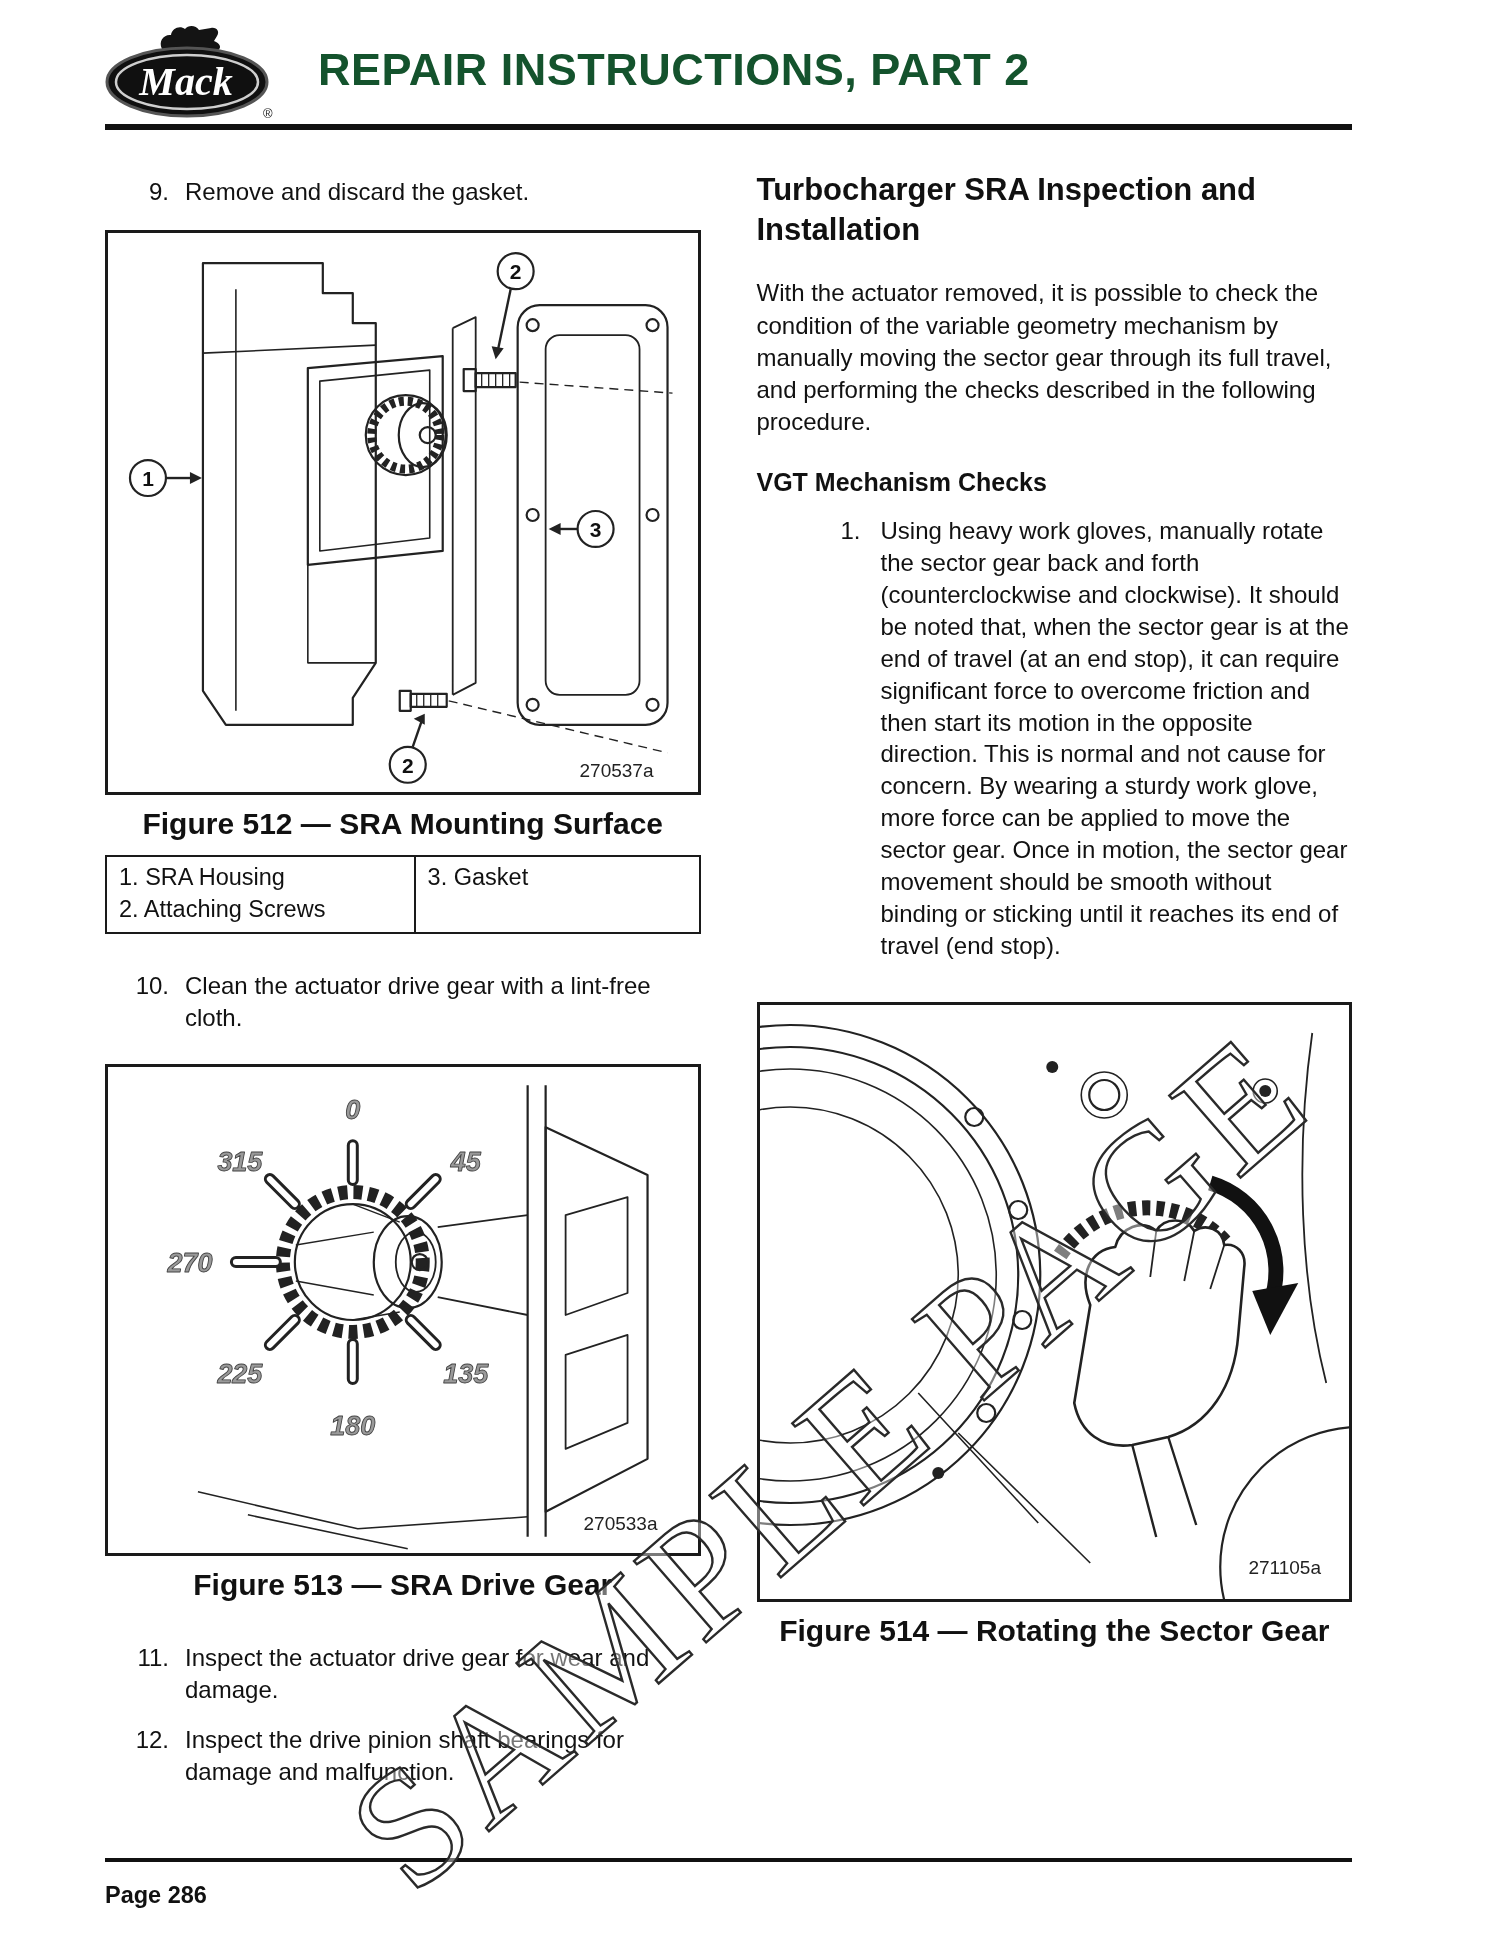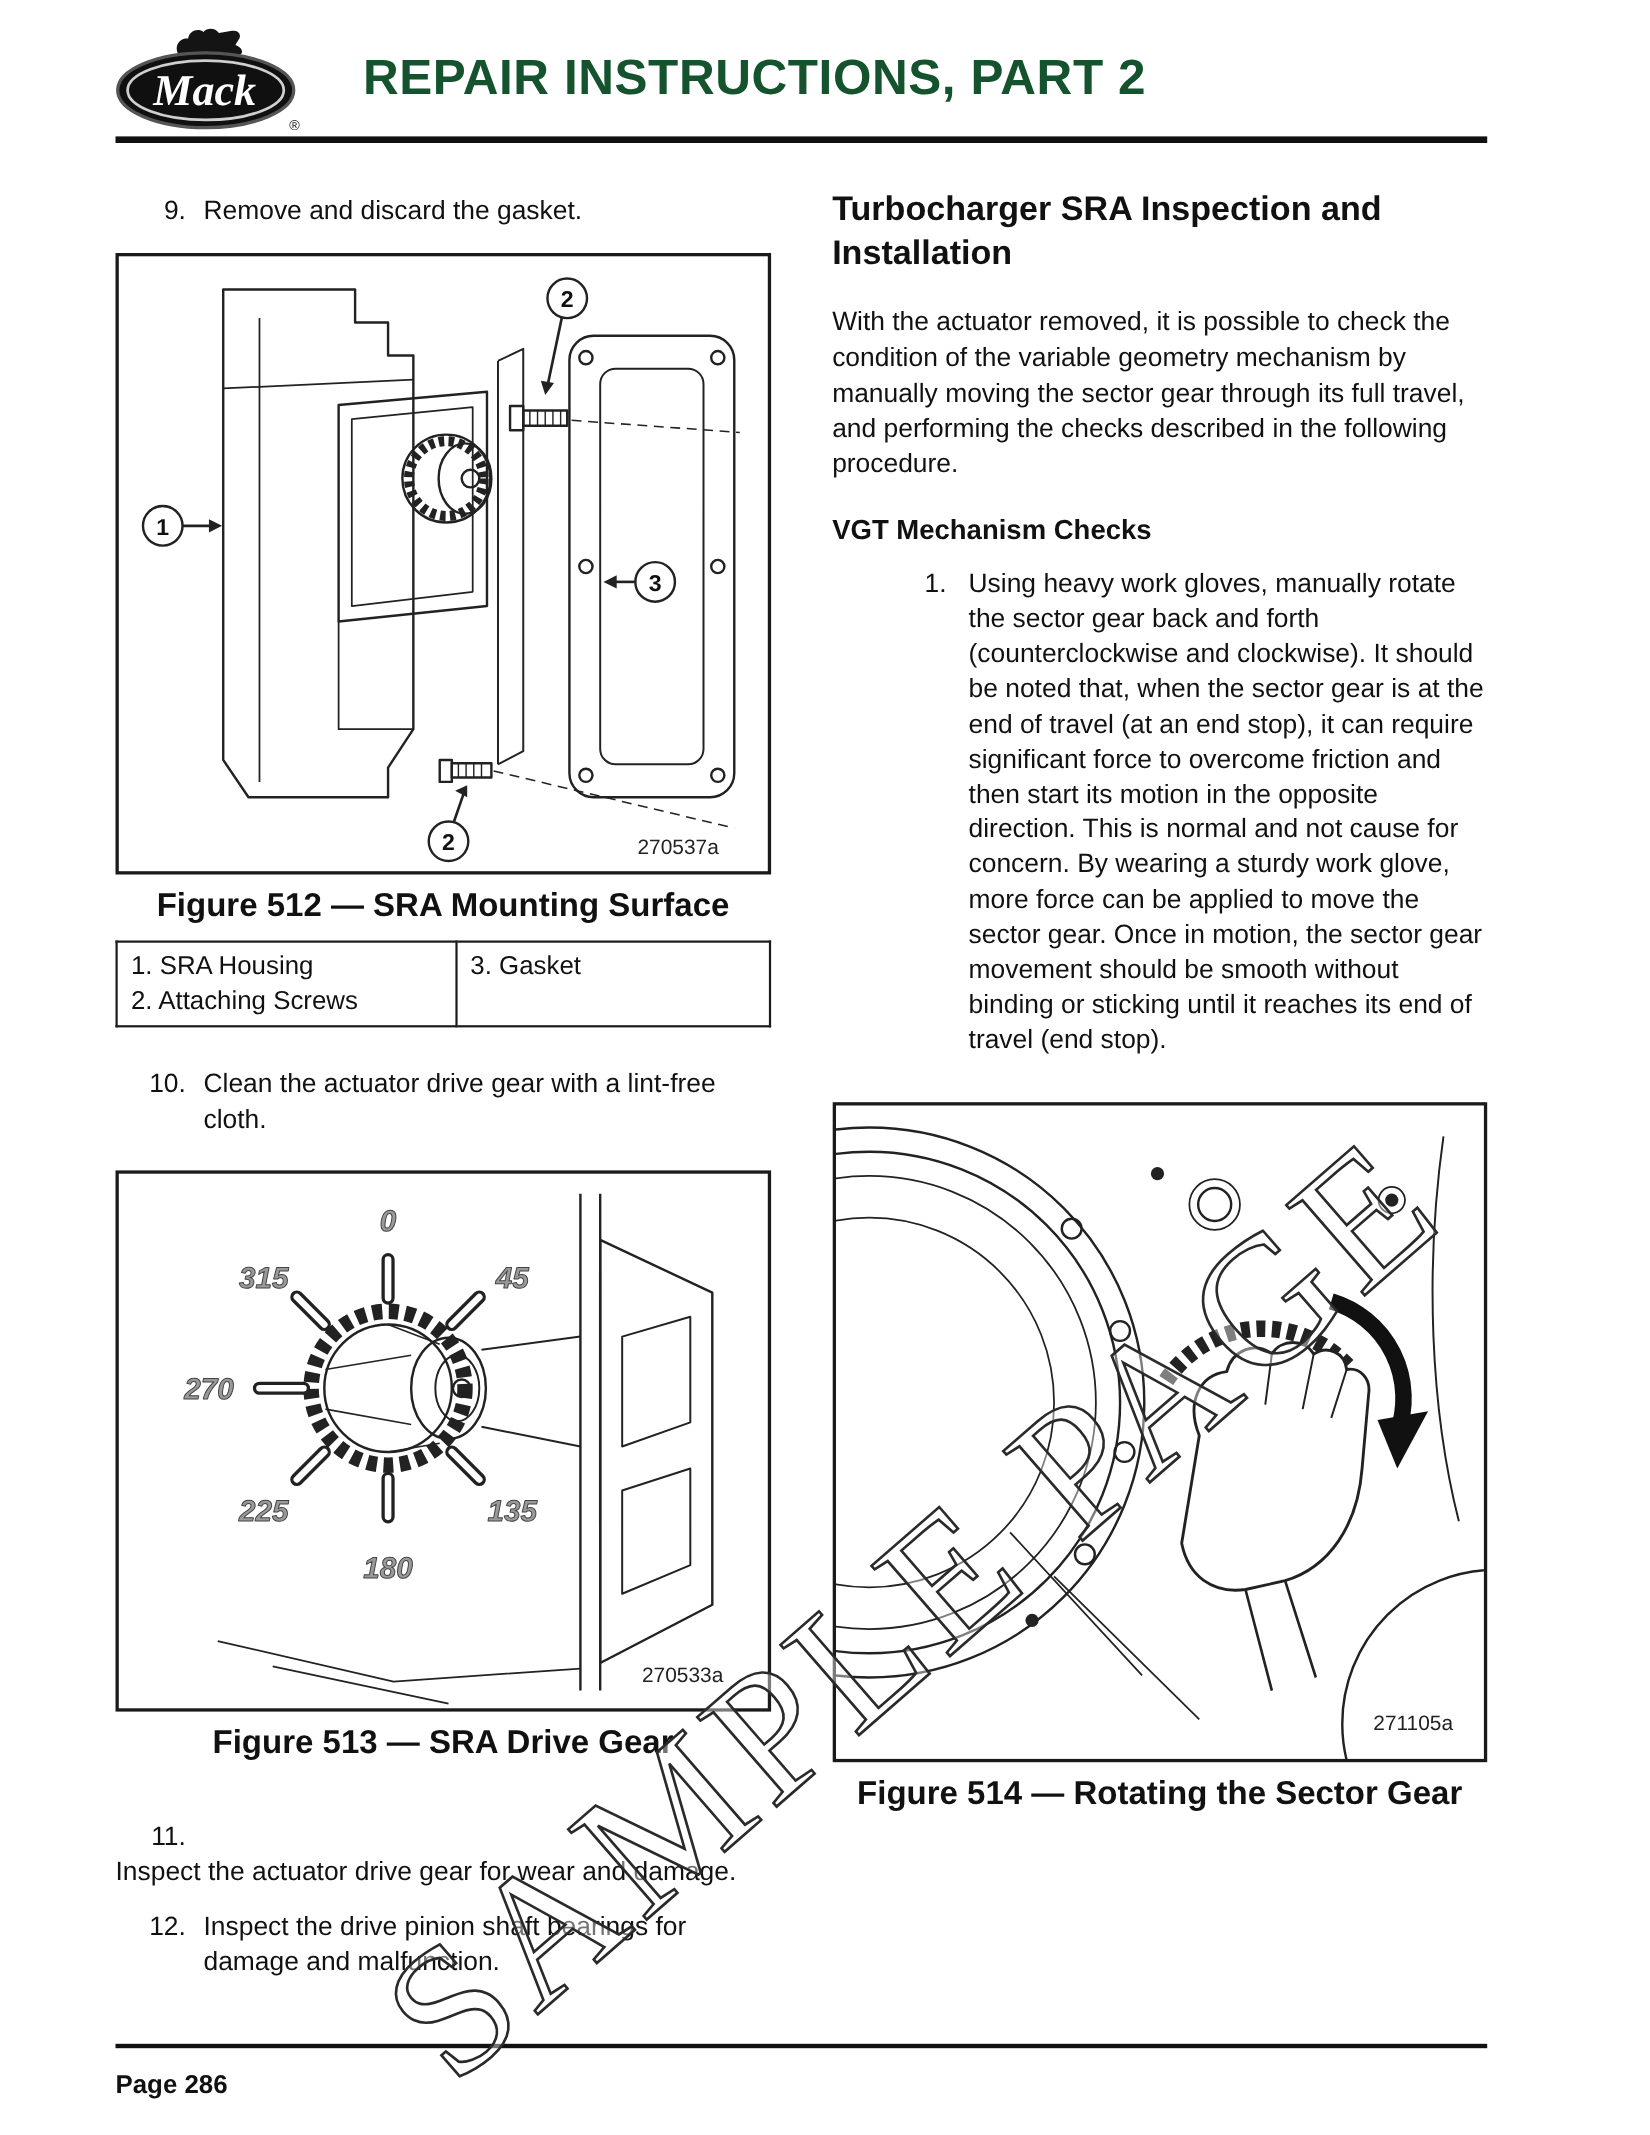--- a/index.html
+++ b/index.html
@@ -3,21 +3,21 @@
 <meta charset="utf-8">
 <style>
   * { margin:0; padding:0; box-sizing:border-box; }
   html,body { background:#ffffff; }
   .page {
     position:relative; width:1500px; height:1941px; background:#fff;
     font-family:"Liberation Sans", sans-serif; color:#111; overflow:hidden;
   }
   
   .header { position:absolute; top:20px; left:100px; right:148px; height:100px;
-            display:flex; align-items:center; gap:55px; }
+            display:flex; align-items:center; gap:43px; }
   .logo-wrap { flex:none; width:175px; height:102px; }
   h1.doc-title { font-size:45px; font-weight:bold; letter-spacing:0.5px; color:#14532d; }
   .header-rule { position:absolute; top:124px; left:105px; right:148px; height:6px; background:#111; }
   
   .columns { position:absolute; top:150px; left:105px; width:1247px; display:flex; gap:56px; }
   .col { width:596px; }
   
   .step { display:flex; font-size:24px; line-height:1.33; }
   .step-num { flex:none; width:80px; text-align:right; padding-right:16px; }
   .step-text { flex:1; }
@@ -33,21 +33,21 @@
   td.legend-left { width:52%; }
   
   h2.section-title { font-size:31px; font-weight:bold; line-height:1.28; margin-top:20px; }
   p.intro { font-size:24px; line-height:1.34; margin-top:28px; }
   h3.subsection-title { font-size:25px; font-weight:bold; margin-top:30px; }
   
   .mt-step9  { margin-top:26px; }
   .mt-fig512 { margin-top:22px; height:565px; }
   .mt-step10 { margin-top:36px; }
   .mt-fig513 { margin-top:30px; height:492px; }
-  .mt-step11 { margin-top:52px;flex-direction:column; }
+  .mt-step11 { margin-top:40px; }
   .mt-step12 { margin-top:18px; }
   .mt-step1r { margin-top:18px; }
   .mt-fig514 { margin-top:40px; height:600px; }
   
   .footer-rule { position:absolute; left:105px; right:148px; bottom:79px; height:4px; background:#111; }
   .page-num { position:absolute; left:105px; bottom:32px; font-weight:bold; font-size:23.5px; }
   
   .watermark-svg { position:absolute; inset:0; width:1500px; height:1941px; z-index:5; pointer-events:none; }
   
   .lineart path, .lineart circle, .lineart rect, .lineart ellipse, .lineart line, .lineart polyline { vector-effect:none; }

